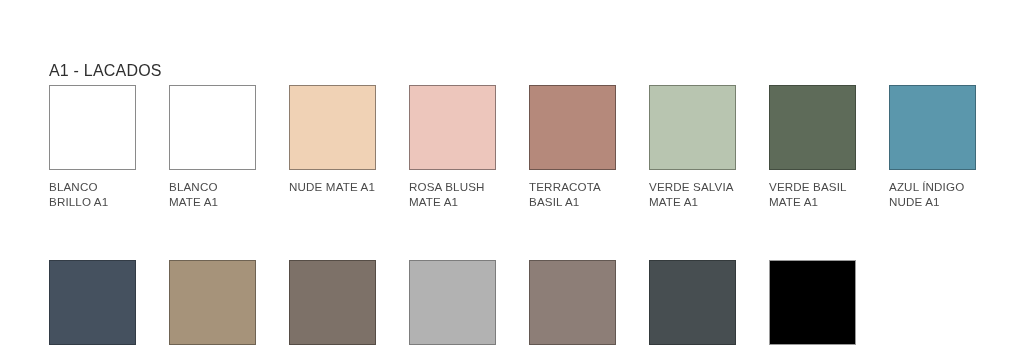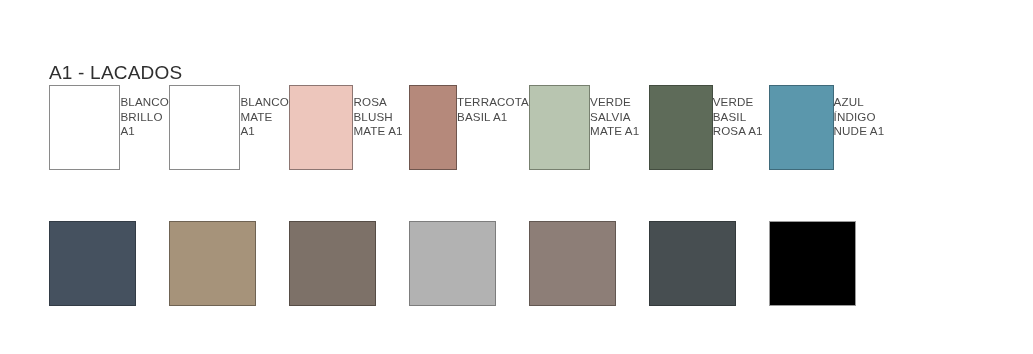--- a/index.html
+++ b/index.html
@@ -20,21 +20,21 @@
     position: absolute;
     left: 0;
     top: 0;
     width: 1033px;
     height: 354px;
   }
   .section-title {
     position: absolute;
     left: 49px;
     top: 62px;
-    font-size: 19px;
+    font-size: 16px;
     letter-spacing: 0.2px;
     color: #2f2f2f;
     white-space: nowrap;
   }
   .swatch-grid {
     position: absolute;
     left: 49px;
     top: 85px;
     width: 960px;
   }
@@ -43,21 +43,21 @@
     flex-direction: row;
     align-items: flex-start;
   }
   .swatch-row.row-2 {
     margin-top: 51px;
   }
   .swatch-cell {
     width: 120px;
     flex: 0 0 120px;
     display: flex;
-    flex-direction: row;
+    flex-direction: column;
     align-items: flex-start;
   }
   .swatch-chip {
     width: 87px;
     height: 85px;
     box-sizing: border-box;
     border: 1px solid #8a8a8a;
   }
   .swatch-label {
     margin-top: 10px;
@@ -82,38 +82,42 @@
           <div class="swatch-chip" style="background: rgb(255, 255, 255); border-color: rgb(138, 138, 138);"></div>
           <div class="swatch-label">BLANCO
 BRILLO A1</div>
         </div>
         <div class="swatch-cell">
           <div class="swatch-chip" style="background: rgb(255, 255, 255); border-color: rgb(138, 138, 138);"></div>
           <div class="swatch-label">BLANCO
 MATE A1</div>
         </div>
         <div class="swatch-cell">
+          <div class="swatch-chip" style="background: rgb(240, 210, 181); border-color: rgb(142, 125, 110);"></div>
+          <div class="swatch-label">NUDE MATE A1</div>
+        </div>
+        <div class="swatch-cell">
           <div class="swatch-chip" style="background: rgb(237, 198, 188); border-color: rgb(141, 118, 114);"></div>
           <div class="swatch-label">ROSA BLUSH
 MATE A1</div>
         </div>
         <div class="swatch-cell">
           <div class="swatch-chip" style="background: rgb(181, 137, 123); border-color: rgb(111, 86, 78);"></div>
           <div class="swatch-label">TERRACOTA
 BASIL A1</div>
         </div>
         <div class="swatch-cell">
           <div class="swatch-chip" style="background: rgb(184, 197, 176); border-color: rgb(119, 128, 111);"></div>
           <div class="swatch-label">VERDE SALVIA
 MATE A1</div>
         </div>
         <div class="swatch-cell">
           <div class="swatch-chip" style="background: rgb(94, 107, 89); border-color: rgb(67, 77, 64);"></div>
           <div class="swatch-label">VERDE BASIL
-ROSA A1</div>
+MATE A1</div>
         </div>
         <div class="swatch-cell">
           <div class="swatch-chip" style="background: rgb(91, 151, 172); border-color: rgb(63, 106, 122);"></div>
           <div class="swatch-label">AZUL ÍNDIGO
 NUDE A1</div>
         </div>
       </div>
     <div class="swatch-row row-2">
         <div class="swatch-cell">
           <div class="swatch-chip" style="background: rgb(69, 81, 95); border-color: rgb(51, 60, 70);"></div>

